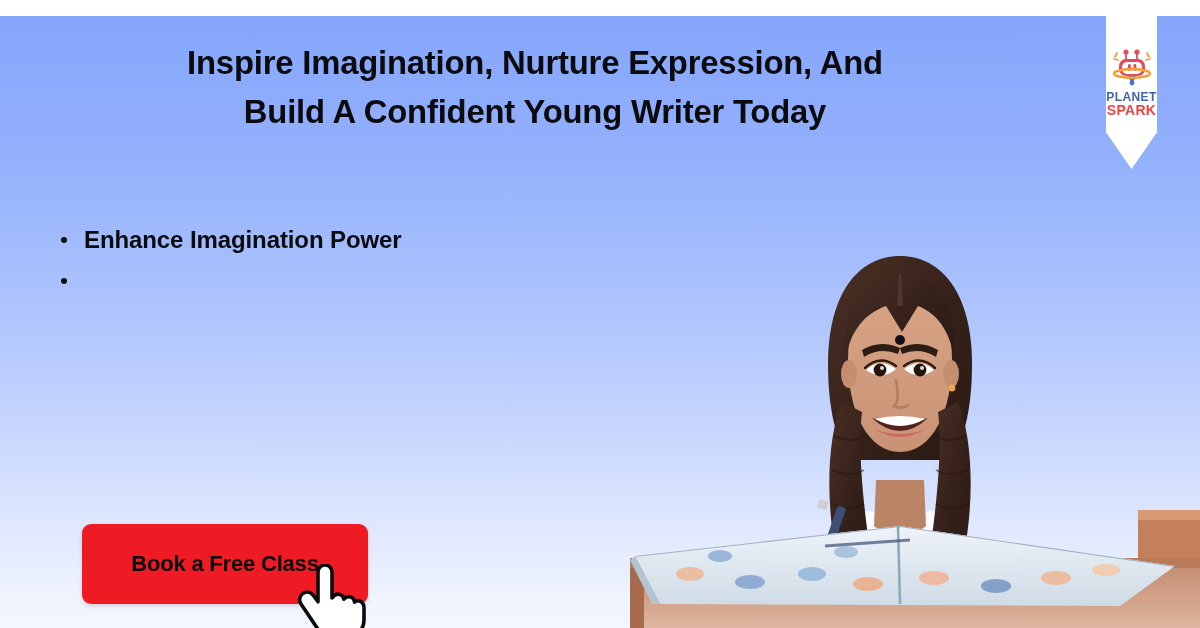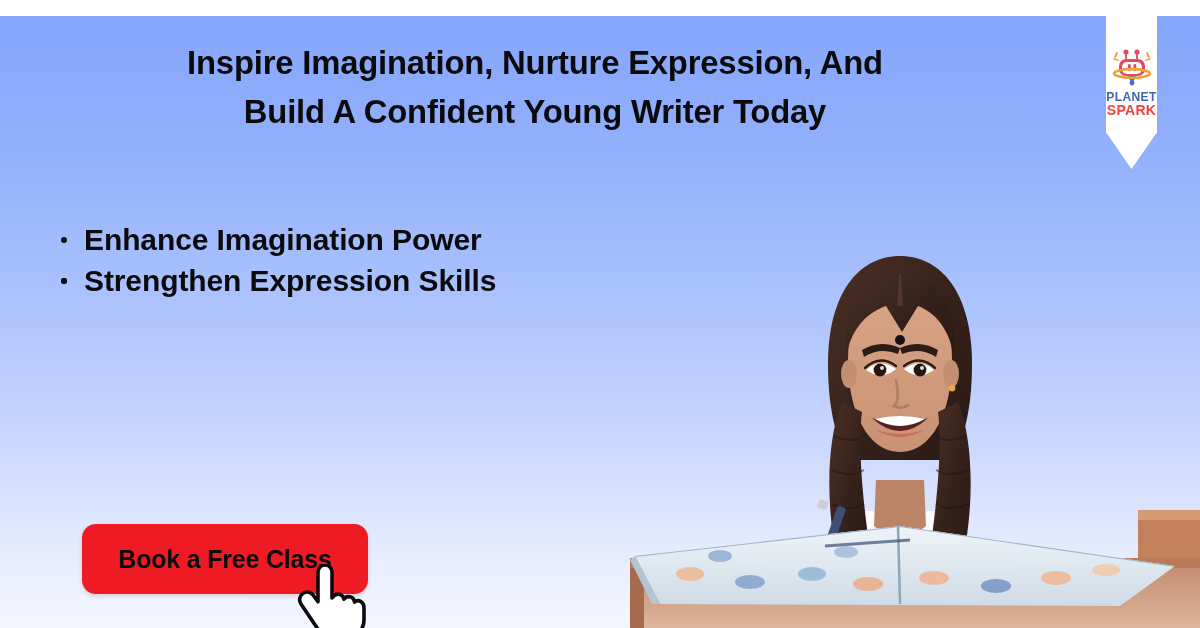--- a/index.html
+++ b/index.html
@@ -45,46 +45,46 @@
 
   
   .bullets {
     position:absolute;
     left:58px; top:203px;
     list-style:none;
   }
   .bullets li {
     position:relative;
     padding-left:26px;
-    font-size:30px;
+    font-size:24px;
     font-weight:bold;
     line-height:41px;
     letter-spacing:-0.1px;
     color:#0b0b0d;
   }
   .bullets li .dot {
     position:absolute;
     left:3px; top:18px;
     width:6px; height:6px;
     border-radius:50%;
     background:#0b0b0d;
   }
 
   
   .cta {
     position:absolute;
     left:82px; top:508px;
-    width:286px; height:70px;
+    width:286px; height:80px;
     background:#ee1b24;
     border:none;
-    border-radius:14px;
+    border-radius:9px;
     color:#0b0b0d;
     font-family:"Liberation Sans", sans-serif;
     font-weight:bold;
-    font-size:25px;
+    font-size:22px;
     letter-spacing:-0.2px;
     cursor:pointer;
     box-shadow:0 2px 4px rgba(120,40,40,.18);
   }
   .cursor-hand {
     position:absolute;
     left:296px; top:548px;
     width:70px; height:74px;
     pointer-events:none;
   }
@@ -134,24 +134,20 @@
   <h1 class="headline">Inspire Imagination, Nurture Expression, And
 Build A Confident Young Writer Today</h1>
 
   <ul class="bullets">
     <li>
       <span class="dot"></span>
       <span>Enhance Imagination Power</span>
     </li>
     <li>
       <span class="dot"></span>
-    </li>
-    <li>
-      <span class="dot"></span>
-      <span>Strengthen Expression Skills</span>
     </li>
   </ul>
 
   <button class="cta">Book a Free Class</button>
 
   <svg class="cursor-hand" viewBox="0 0 70 74">
     <path d="M22 8 C22 3.5 25.5 1 29 1 C32.5 1 36 3.5 36 8 L36 34
              C38 31 41 29.5 44 30.5 C46.3 31.2 47.6 33 47.9 35.2
              C49.6 32.9 52.6 32 55.2 33.2 C57.3 34.2 58.3 36.1 58.5 38.2
              C60.3 36.6 62.9 36.3 65 37.6 C67 38.9 68 41 68 43.6

